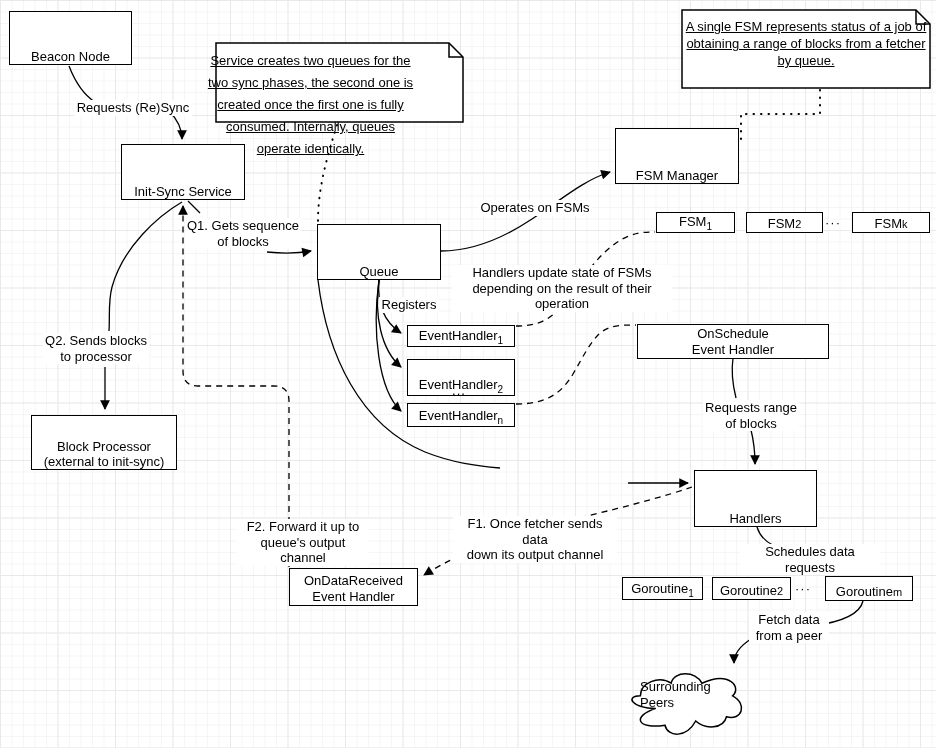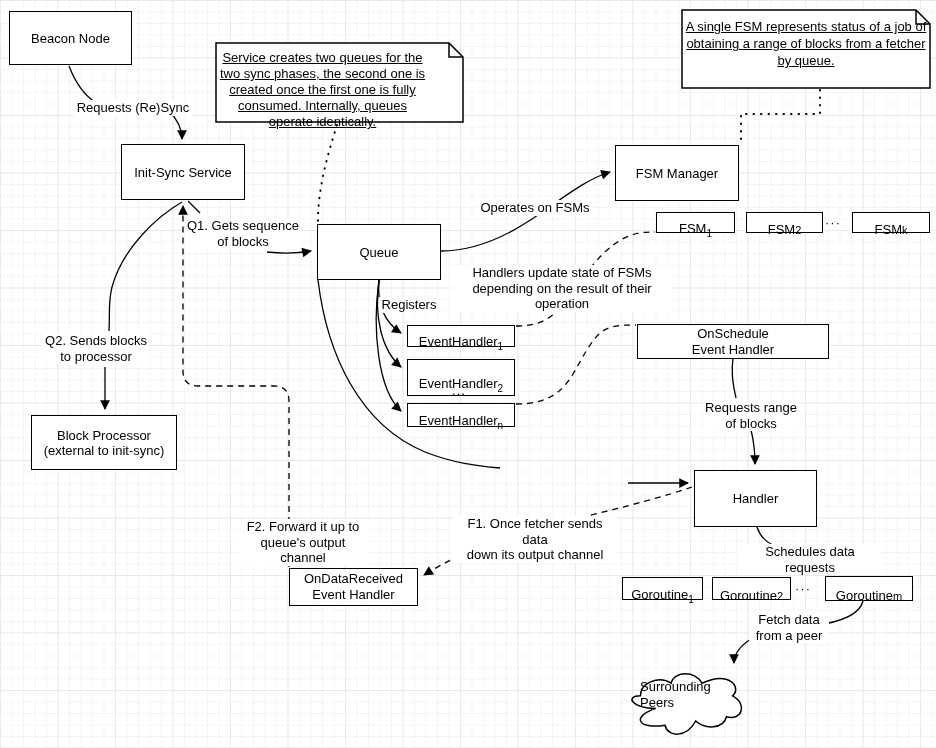--- a/index.html
+++ b/index.html
@@ -14,21 +14,21 @@
       linear-gradient(to right, #f5f5f5 1px, transparent 1px),
       linear-gradient(to bottom, #f5f5f5 1px, transparent 1px);
     background-size:57.5px 57.5px,57.5px 57.5px,11.5px 11.5px,11.5px 11.5px;
     overflow:hidden;
     color:#000;
   }
   #edge-layer{position:absolute;left:0;top:0;z-index:1;}
   .node{
     position:absolute;z-index:2;box-sizing:border-box;
     background:#fff;border:1.5px solid #000;
-    display:flex;align-items:center;justify-content:center;
+    display:flex;align-items:flex-end;justify-content:center;
     font-size:13px;line-height:15px;text-align:center;white-space:pre-line;
   }
   .node .base{white-space:nowrap;margin-top:14px;}
   sub.lowsub{font-size:10px;line-height:10px;}
   span.basesub{font-size:11px;}
   .elabel{
     position:absolute;z-index:3;
     font-size:13px;line-height:15.5px;text-align:center;white-space:pre-line;
     background:#fff;
   }
@@ -104,21 +104,21 @@
 
   <div class="node" style="left:9px;top:11px;width:123px;height:54px">
     <span>Beacon Node</span>
   </div>
   <div class="node" style="left:121px;top:144px;width:124px;height:56px">
     <span>Init-Sync Service</span>
   </div>
   <div class="node" style="left:317px;top:224px;width:124px;height:56px">
     <span>Queue</span>
   </div>
-  <div class="node" style="left:615px;top:145px;width:124px;height:56px">
+  <div class="node" style="left:615px;top:128px;width:124px;height:56px">
     <span>FSM Manager</span>
   </div>
 
   <div class="node" style="left:656px;top:212px;width:79px;height:21px">
     <span class="base"><span>FSM</span><sub class="lowsub">1</sub></span>
   </div>
   <div class="node" style="left:746px;top:212px;width:77px;height:21px">
     <span class="base"><span>FSM</span><span class="basesub">2</span></span>
   </div>
   <div class="dots" style="left:824px;top:214px;width:18px;height:16px">···</div>
@@ -143,38 +143,38 @@
   </div>
   <div class="node" style="left:31px;top:415px;width:146px;height:55px">
     <span>Block Processor
 (external to init-sync)</span>
   </div>
   <div class="node" style="left:289px;top:568px;width:129px;height:38px;line-height:16px">
     <span>OnDataReceived
 Event Handler</span>
   </div>
   <div class="node" style="left:694px;top:470px;width:123px;height:57px">
-    <span>Handler</span>
+    <span>Handlers</span>
   </div>
 
   <div class="node" style="left:622px;top:577px;width:81px;height:23px">
     <span class="base"><span>Goroutine</span><sub class="lowsub">1</sub></span>
   </div>
   <div class="node" style="left:712px;top:577px;width:79px;height:23px">
     <span class="base"><span>Goroutine</span><span class="basesub">2</span></span>
   </div>
   <div class="dots" style="left:794px;top:580px;width:18px;height:16px">···</div>
   <div class="node" style="left:825px;top:576px;width:88px;height:25px">
     <span class="base"><span>Goroutine</span><span class="basesub">m</span></span>
   </div>
 
   <div class="cloud-text" style="left:640px;top:679px;width:92px">Surrounding
 Peers</div>
 
-  <div class="note-text" style="left:216px;top:50px;width:213px;line-height:16px">Service creates two queues for the two sync phases, the second one is created once the first one is fully consumed. Internally, queues operate identically.</div>
+  <div class="note-text" style="left:204px;top:50px;width:213px;line-height:22px">Service creates two queues for the two sync phases, the second one is created once the first one is fully consumed. Internally, queues operate identically.</div>
   <div class="note-text" style="left:684px;top:18px;width:244px;line-height:17px">A single FSM represents status of a job of obtaining a range of blocks from a fetcher by queue.</div>
 
   <div class="elabel" style="left:74px;top:100px;width:118px">Requests (Re)Sync</div>
   <div class="elabel" style="left:185px;top:218px;width:116px">Q1. Gets sequence
 of blocks</div>
   <div class="elabel" style="left:43px;top:333px;width:106px">Q2. Sends blocks
 to processor</div>
   <div class="elabel" style="left:478px;top:200px;width:114px">Operates on FSMs</div>
   <div class="elabel" style="left:379px;top:297px;width:60px">Registers</div>
   <div class="elabel" style="left:452px;top:265px;width:220px">Handlers update state of FSMs

